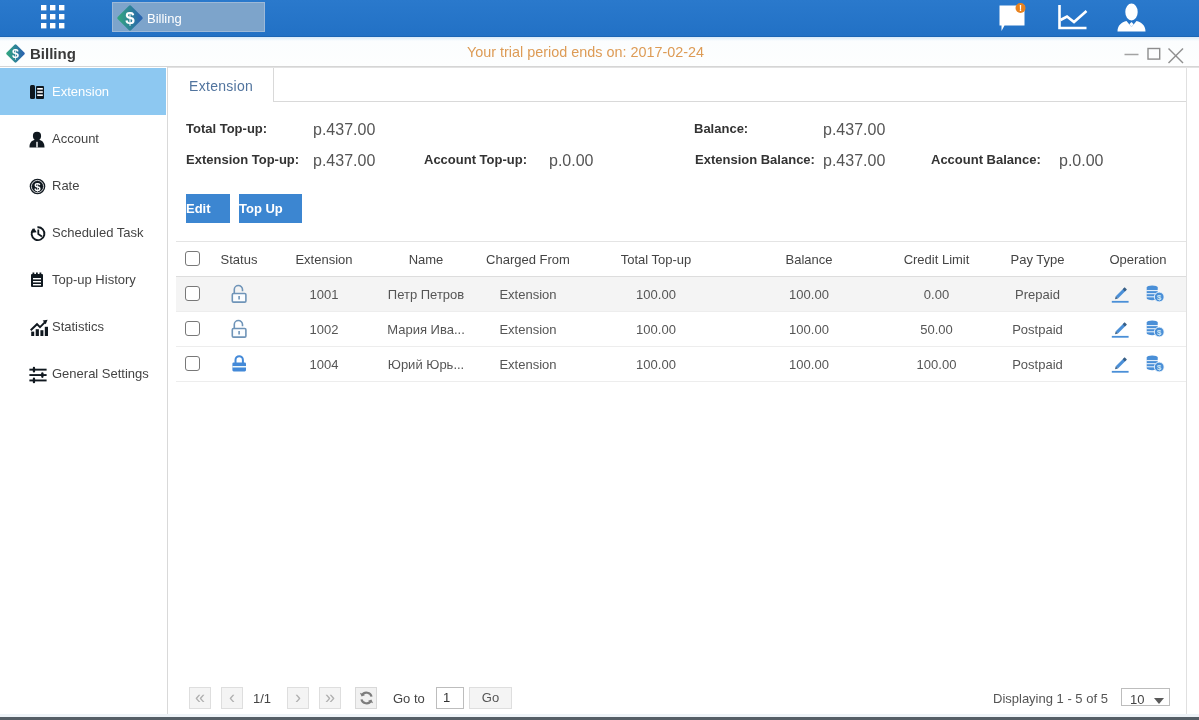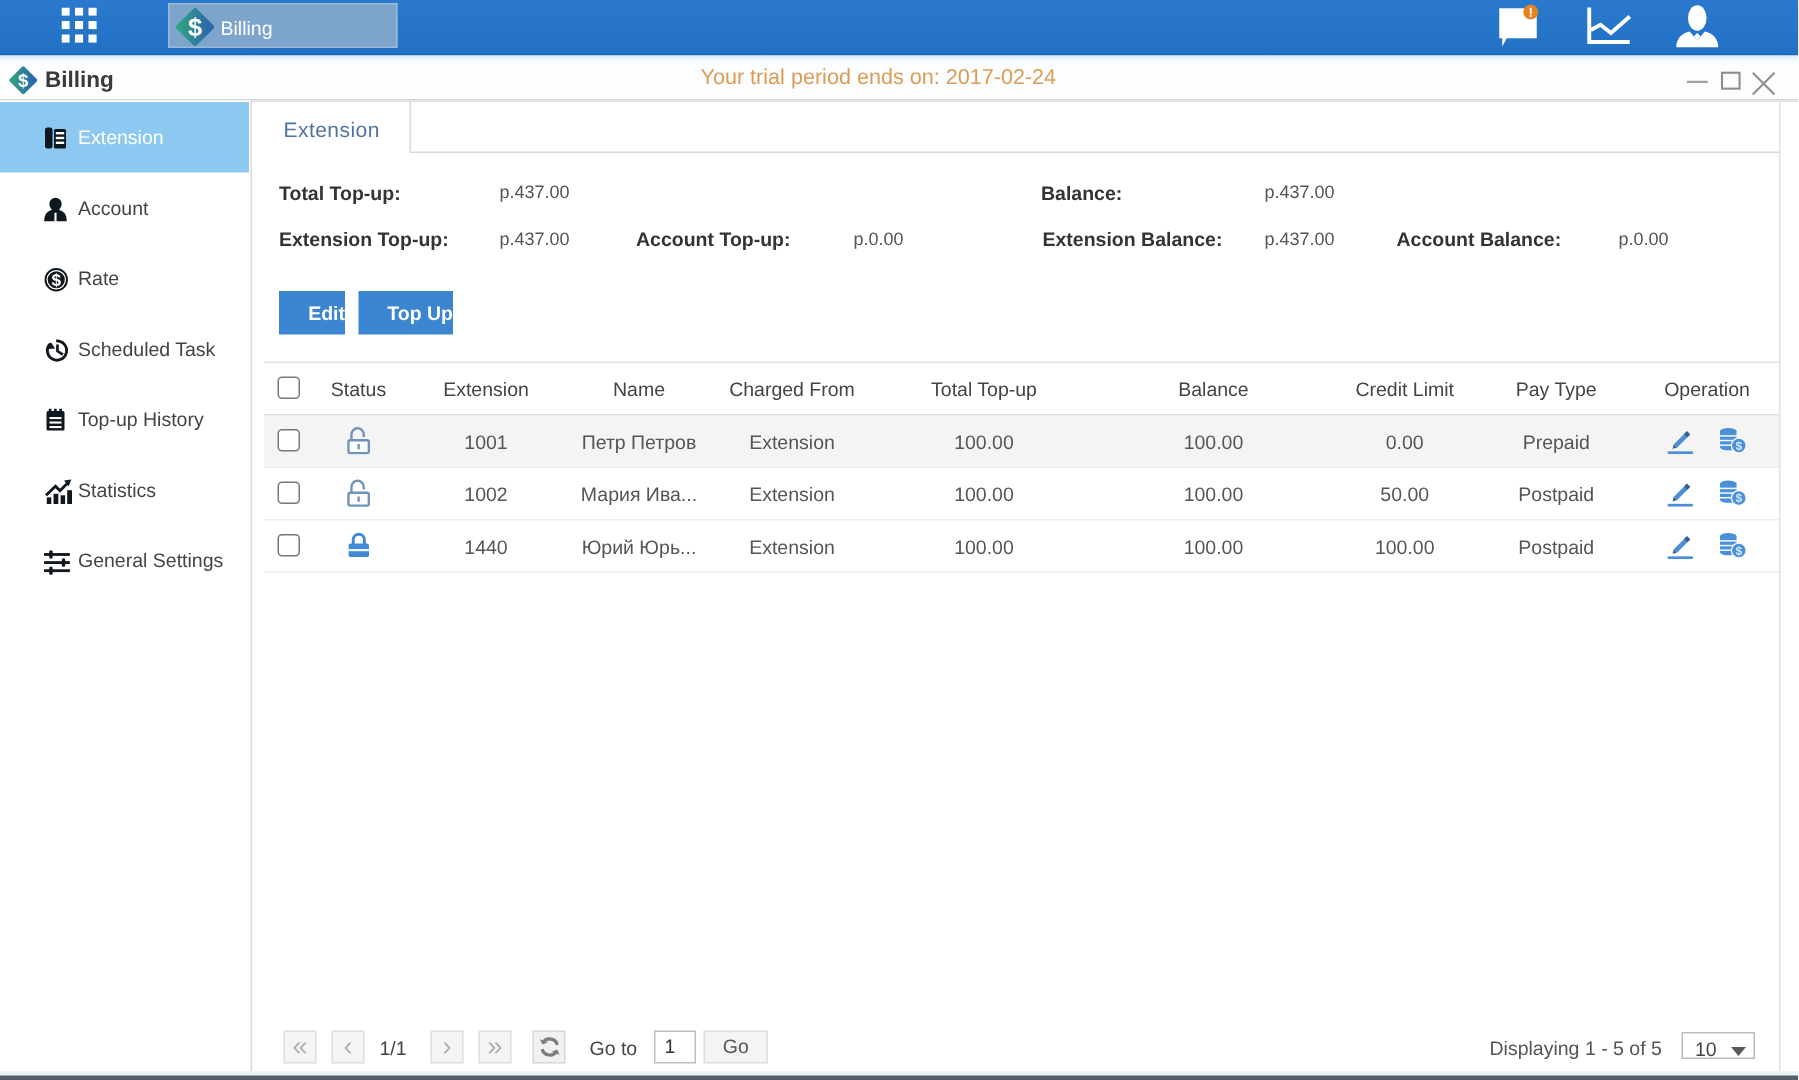--- a/index.html
+++ b/index.html
@@ -27,24 +27,24 @@
 
 
 #contentborder { left:1186px; top:67px; width:1px; height:647px; background:#e0e0e0; }
 #tabstrip-top { left:168px; top:67px; width:1031px; height:1px; background:#e2e2e2; }
 #tabstrip-bottom { left:274px; top:101px; width:912px; height:1px; background:#d9d9d9; }
 #activetab { left:169px; top:68px; width:105px; height:34px; background:#fff; border-right:1px solid #d9d9d9; }
 #activetab span { position:absolute; left:20px; top:10px; font-size:14px; letter-spacing:0.3px; color:#51749e; }
 
 
 .slabel { font-size:13px; font-weight:bold; color:#333; }
-.sval { font-size:12px; color:#555;margin-left:20px; }
-
-
-.bluebtn { position:absolute; background:#3c86d1; color:#fff; font-size:13px; font-weight:bold; text-align:right; line-height:29px; height:29px; }
+.sval { font-size:16px; color:#555; }
+
+
+.bluebtn { position:absolute; background:#3c86d1; color:#fff; font-size:13px; font-weight:bold; text-align:left; line-height:29px; height:29px; }
 
 
 #tbl { position:absolute; left:176px; top:241px; width:1010px; border-collapse:collapse; table-layout:fixed; }
 #tbl th { font-size:13px; font-weight:normal; color:#444; height:35px; border-top:1px solid #e4e4e4; border-bottom:1px solid #ddd; text-align:center; }
 #tbl td { font-size:13px; color:#555; height:35px; text-align:center; border-bottom:1px solid #ededed; }
 #tbl tr.alt td { background:#f4f4f4; }
 .cb { display:inline-block; width:15px; height:15px; border:1px solid #787878; border-radius:3px; background:#fff; vertical-align:middle; position:relative; top:-1px; }
 
 
 .pgbtn { position:absolute; top:687px; width:22px; height:22px; background:#f4f4f4; border:1px solid #dedede; color:#b0b0b0; text-align:center; font-size:14px; line-height:20px; }
@@ -318,21 +318,21 @@
               <use href="#pencil"></use>
             </svg><span style="display:inline-block;width:16px"></span><svg width="19" height="18" viewBox="0 0 19 18" style="vertical-align:middle">
               <use href="#coins"></use>
             </svg></td>
     </tr>
     <tr>
       <td><span class="cb"></span></td>
           <td><svg width="16" height="19" viewBox="0 0 16 19" style="vertical-align:middle;position:relative;top:-1px">
               <use href="#lockclosed"></use>
             </svg></td>
-          <td>1440</td>
+          <td>1004</td>
           <td>Юрий Юрь...</td>
           <td>Extension</td>
       <td>100.00</td>
           <td>100.00</td>
           <td>100.00</td>
           <td>Postpaid</td>
           <td class="ops"><svg width="19" height="18" viewBox="0 0 19 18" style="vertical-align:middle">
               <use href="#pencil"></use>
             </svg><span style="display:inline-block;width:16px"></span><svg width="19" height="18" viewBox="0 0 19 18" style="vertical-align:middle">
               <use href="#coins"></use>

